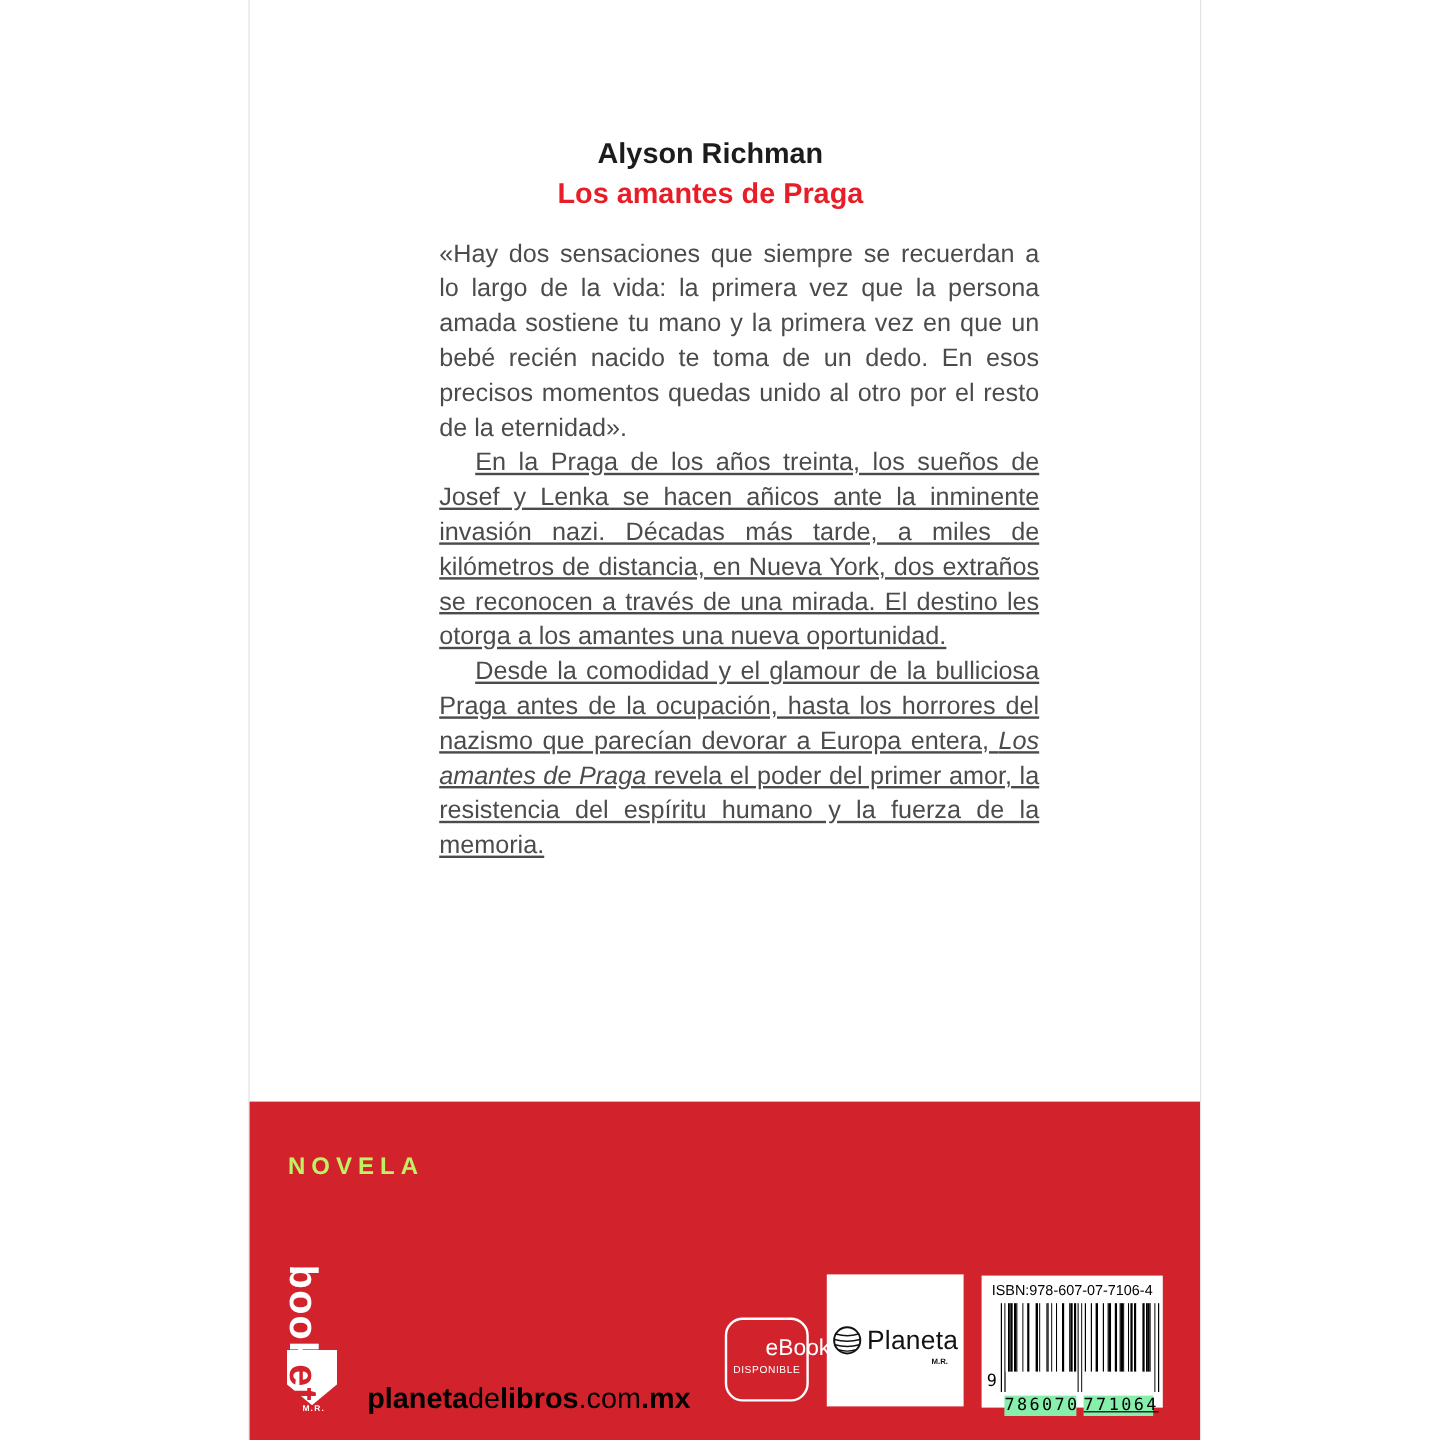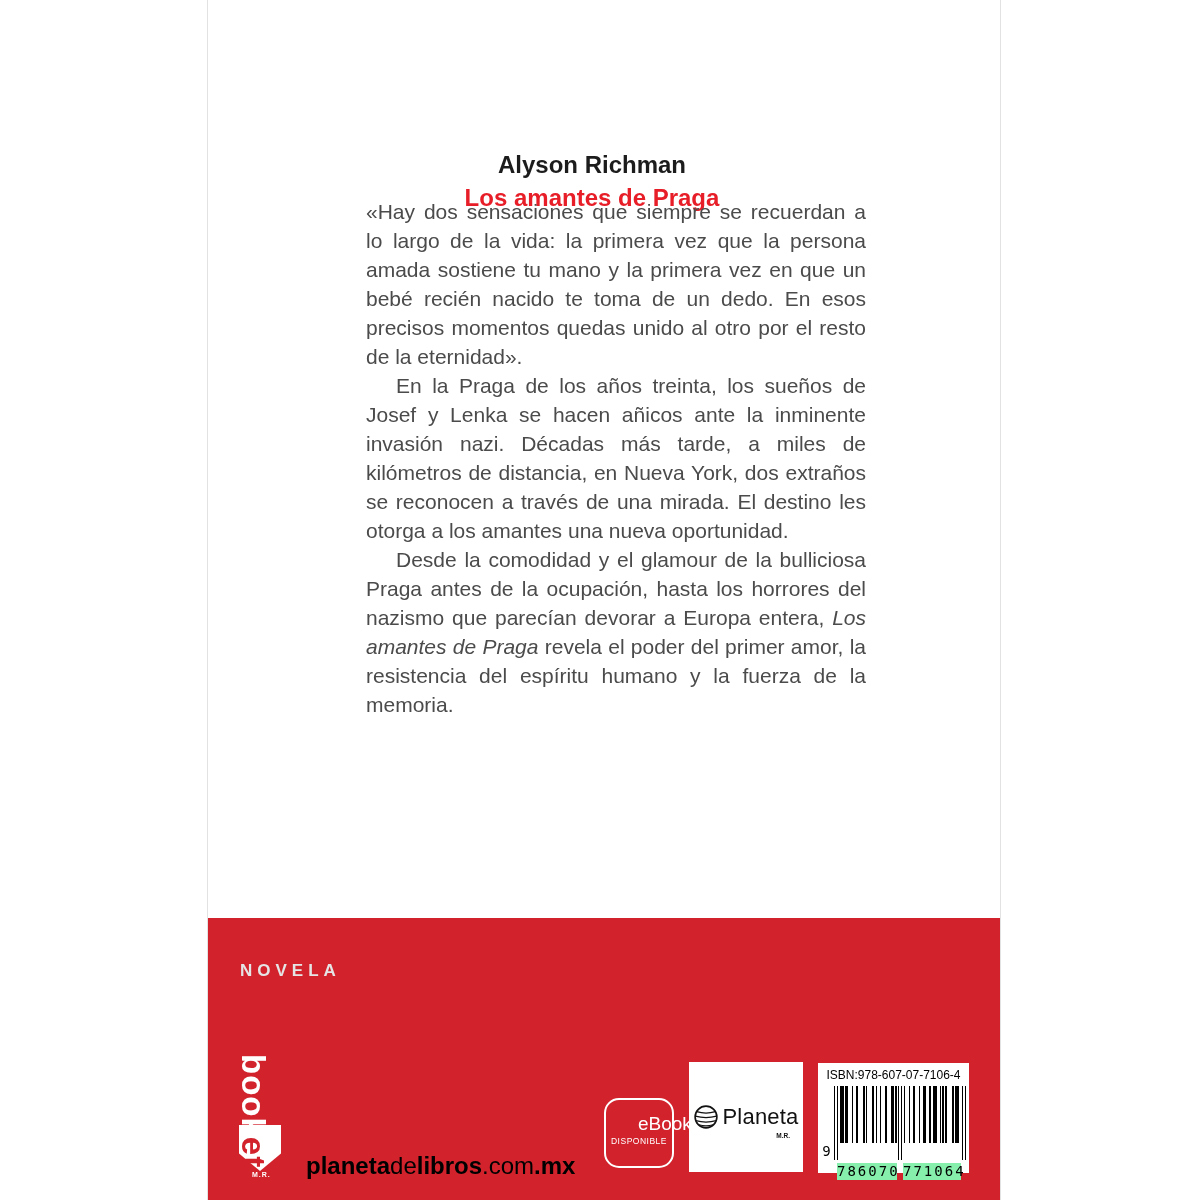--- a/index.html
+++ b/index.html
@@ -3,32 +3,32 @@
 <meta charset="utf-8">
 <style>
   html,body{margin:0;padding:0;background:#ffffff;}
   .page{position:relative;width:1200px;height:1200px;background:#ffffff;overflow:hidden;
         font-family:"Liberation Sans",sans-serif;}
   
   .cover{position:absolute;left:207px;top:0;width:794px;height:1200px;background:#ffffff;
          border-left:1px solid #e2e2e2;border-right:1px solid #e2e2e2;box-sizing:border-box;}
   .heading{position:absolute;top:112px;left:134px;width:500px;text-align:center;
            font-size:24px;line-height:33px;font-weight:bold;}
-  .author{color:var(--author-black,#1c1c1c);margin-top:36px;}
+  .author{color:var(--author-black,#1c1c1c);}
   .title{color:var(--title-red,#e71e28);}
   .synopsis{position:absolute;top:197px;left:134px;width:500px;
             font-size:21px;line-height:29px;color:var(--body-gray,#4b4b4b);
             text-align:justify;margin-left:24px;}
   .synopsis p{margin:0;}
-  .synopsis p.indent{text-indent:30px;}
+  .synopsis p.indent{text-indent:30px;text-decoration:underline;}
   .synopsis em{font-style:italic;}
   
   .band{position:absolute;left:0;right:0;top:918px;height:282px;background:var(--band-red,#d2232d);}
-  .novela{position:absolute;left:32px;top:43px;color:#e5e5e5;font-weight:bold;
-          font-size:17px;letter-spacing:5px;}
+  .novela{position:absolute;left:32px;top:43px;color:#bef264;font-weight:bold;
+          font-size:20px;letter-spacing:5px;}
   
   .booket{position:absolute;left:0;top:0;}
   .booket-shield{position:absolute;left:31px;top:207px;width:42px;height:46px;background:#ffffff;
                  clip-path:polygon(0 0,100% 0,100% 62%,50% 100%,0 62%);z-index:1;}
   .booket-word{position:absolute;left:29px;top:136px;z-index:2;
                writing-mode:vertical-rl;font-weight:bold;font-size:33px;line-height:33px;
                letter-spacing:1px;color:#ffffff;}
   .booket-word .booket-red{color:var(--band-red,#d2232d);}
   .booket-mr{position:absolute;left:44px;top:253px;z-index:3;color:#ffffff;
              font-size:7px;font-weight:bold;letter-spacing:1px;}
@@ -54,21 +54,21 @@
         align-items:flex-start;}
   #bars i{flex:1;height:57px;display:block;}
   #bars i.bar{background:#000;}
   #bars i.sp{background:#fff;}
   #bars i.tall{height:74px;}
   .bc-digit,.bc-group{position:absolute;top:80px;height:17px;font-family:"DejaVu Sans Mono",monospace;
               font-size:14px;color:#000;line-height:17px;}
   .bc-digit{left:2px;width:13px;text-align:center;}
   .bc-group{background:#86efac;text-align:center;letter-spacing:2px;margin-top:20px;}
   .bc-group.g1{left:19px;width:60px;}
-  .bc-group.g2{left:85px;width:58px;}
+  .bc-group.g2{left:85px;width:58px;text-decoration:underline;}
 </style>
 </head>
 <body>
 
 <div class="page">
   <div class="cover">
 
     <div class="heading">
       <div class="author">Alyson Richman</div>
       <div class="title">Los amantes de Praga</div>

